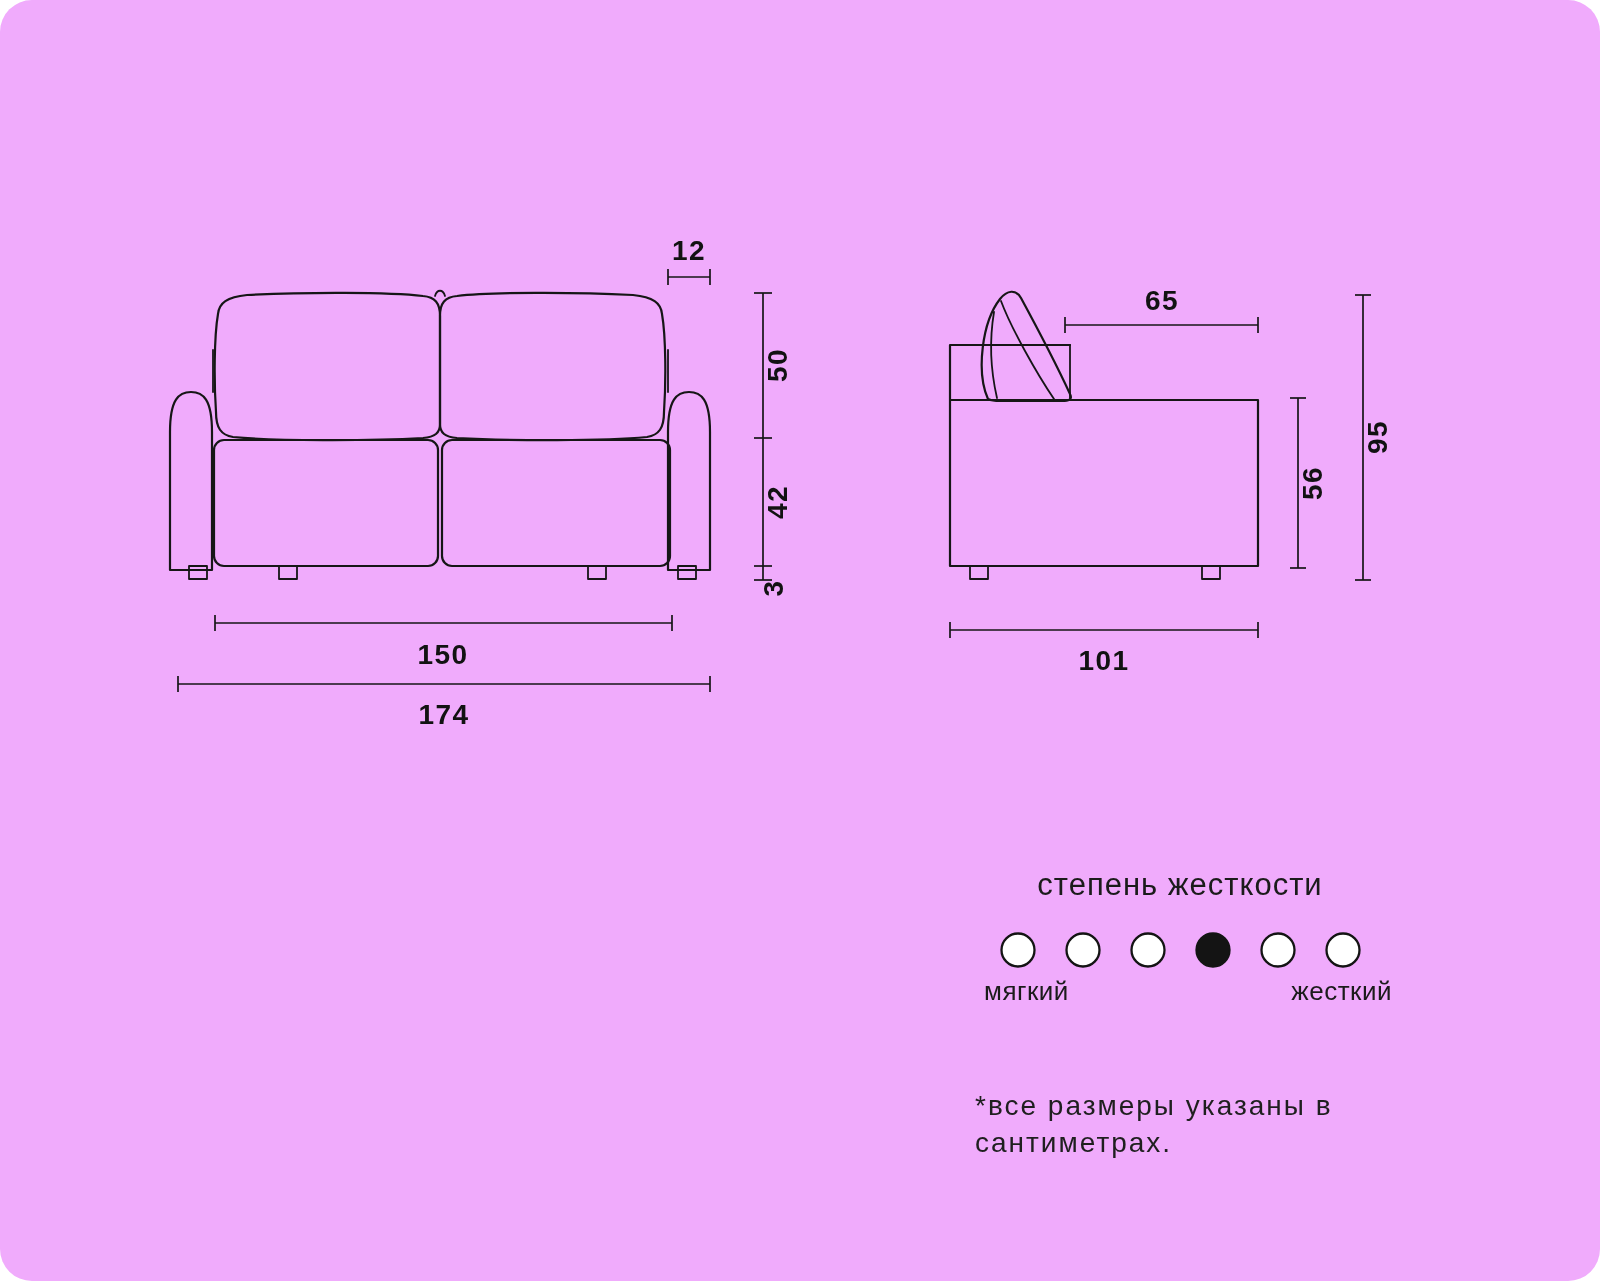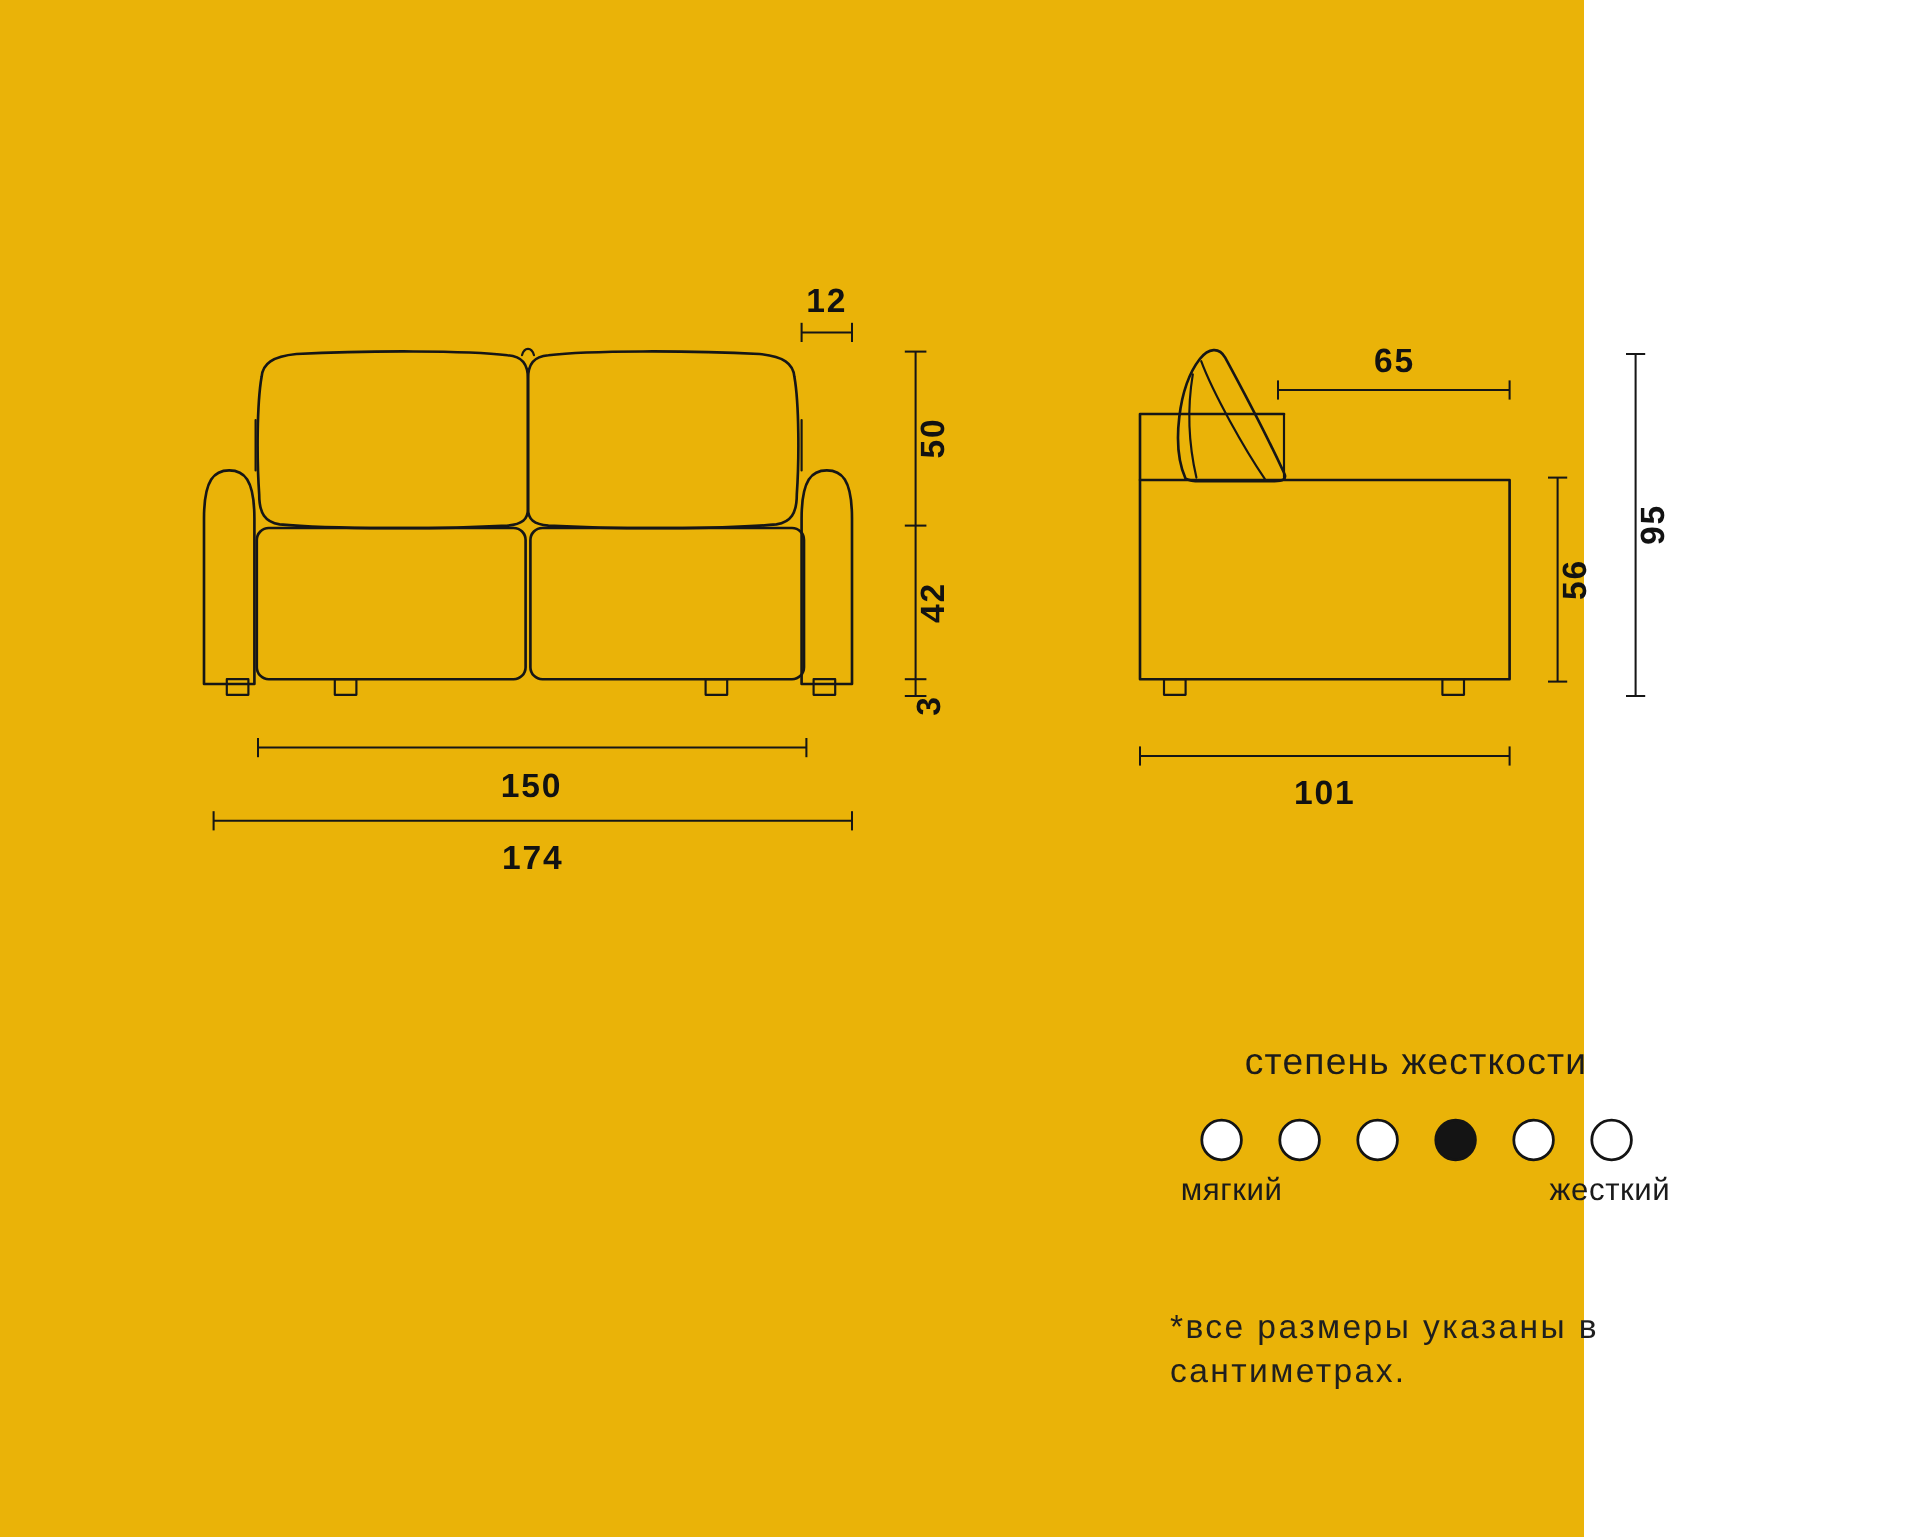--- a/index.html
+++ b/index.html
@@ -6,23 +6,24 @@
     margin: 0;
     padding: 0;
     background: #ffffff;
     width: 1600px;
     height: 1281px;
     overflow: hidden;
     font-family: "Liberation Sans", sans-serif;
   }
   .page {
     position: relative;
-    width: 1320px;
+    width: 1600px;
     height: 1281px;
-    background: #eab308;
+    background: #f0abfc;
+    border-radius: 32px;
   }
   svg { display: block; }
 
   
   .outline {
     fill: none;
     stroke: #161616;
     stroke-width: 2.2;
     stroke-linejoin: round;
     stroke-linecap: round;

